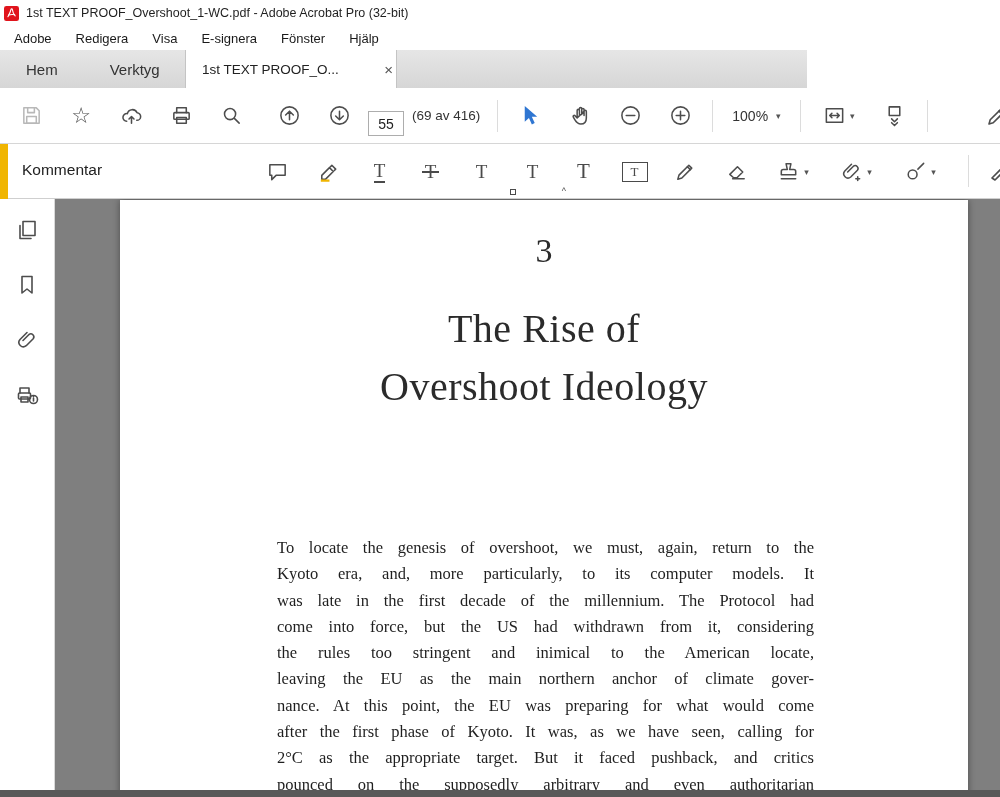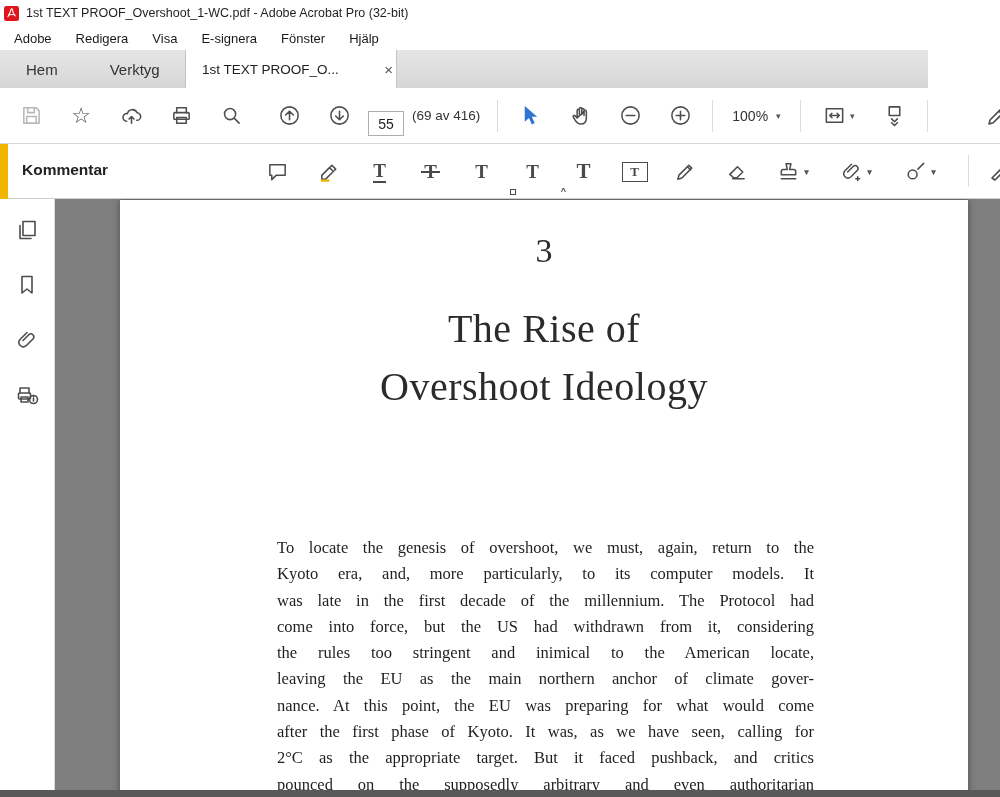--- a/index.html
+++ b/index.html
@@ -8,40 +8,40 @@
 
   
   .titlebar { position:absolute; left:0; top:0; width:1000px; height:26px; background:#fff; display:flex; align-items:center; padding-left:4px; gap:7px; font-size:12.5px; color:#1f1f1f; }
   .acroicon { width:15px; height:15px; flex:0 0 auto; }
 
   
   .menubar { position:absolute; left:0; top:26px; width:1000px; height:24px; background:#fff; display:flex; align-items:center; padding-left:2px; font-size:13px; color:#1a1a1a; }
   .menu-item { padding:3px 12px; cursor:default; }
 
   
-  .tabbar { position:absolute; left:0; top:50px; width:928px; height:38px; background:linear-gradient(#e6e6e6,#d6d6d6); display:flex; align-items:stretch; }
+  .tabbar { position:absolute; left:0; top:50px; width:807px; height:38px; background:linear-gradient(#e6e6e6,#d6d6d6); display:flex; align-items:stretch; }
   .apptab { display:flex; align-items:center; padding:0 26px; font-size:15px; color:#333; }
   .doctab { position:absolute; left:185px; top:0; width:212px; height:38px; background:#fff; border-left:1px solid #c4c4c4; border-right:1px solid #c4c4c4; display:flex; align-items:center; justify-content:space-between; padding:0 0 0 16px; font-size:13.5px; color:#222; }
   .doctab .close { font-size:15px; color:#555; padding:0 3px; }
 
   
   .toolbar { position:absolute; left:0; top:88px; width:1000px; height:56px; background:#fff; border-bottom:1px solid #d6d6d6; display:flex; align-items:center; padding-left:6px; }
   .tbtn { width:50px; height:40px; display:flex; align-items:center; justify-content:center; color:#4d4d4d; }
   .tbtn svg { width:23px; height:23px; }
   .glyph-star { font-size:22px; line-height:1; color:#4d4d4d; }
   .pageinput { width:36px; height:25px; border:1px solid #adadad; background:#fff; text-align:center; font-size:14px; color:#222; font-family:"Liberation Sans",sans-serif; margin:16px 8px 0 4px; }
   .pagecount { font-size:13.5px; color:#333; white-space:nowrap; margin-right:10px; }
   .sep { width:1px; height:32px; background:#dcdcdc; margin:0 7px; flex:0 0 auto; }
   .zoombox { display:flex; align-items:center; gap:8px; padding:0 12px; font-size:14px; color:#333; }
   .caret { font-size:9px; color:#555; }
   .dropbtn { display:flex; align-items:center; gap:4px; }
   .edge-partial { position:absolute; right:-9px; top:16px; color:#4d4d4d; }
 
   
-  .commentbar { position:absolute; left:0; top:144px; width:1000px; height:55px; background:#fff; border-bottom:1px solid #cfcfcf;font-weight:bold; }
+  .commentbar { position:absolute; left:0; top:144px; width:1000px; height:55px; background:#fff; border-bottom:1px solid #cfcfcf; }
   .accentbar { position:absolute; left:0; top:0; width:8px; height:55px; background:#f0b501; }
   .comment-label { position:absolute; left:22px; top:17px; font-size:15.5px; color:#222; }
   .ctools { position:absolute; left:252px; top:0; height:55px; display:flex; align-items:center; }
   .cbtn { width:51px; height:42px; display:flex; align-items:center; justify-content:center; color:#4d4d4d; position:relative; }
   .cbtn svg { width:23px; height:23px; }
   .tglyph { font-family:"Liberation Serif",serif; font-size:19px; color:#4a4a4a; line-height:1; position:relative; }
   .t-under { border-bottom:2px solid #4a4a4a; padding-bottom:1px; }
   .t-strike::after { content:""; position:absolute; left:-3px; right:-3px; top:9px; height:2px; background:#4a4a4a; }
   .t-mark { position:absolute; right:-8px; bottom:-3px; font-size:9px; color:#4a4a4a; }
   .t-sq { position:absolute; right:-9px; bottom:-2px; width:6px; height:6px; border:1.2px solid #4a4a4a; }

